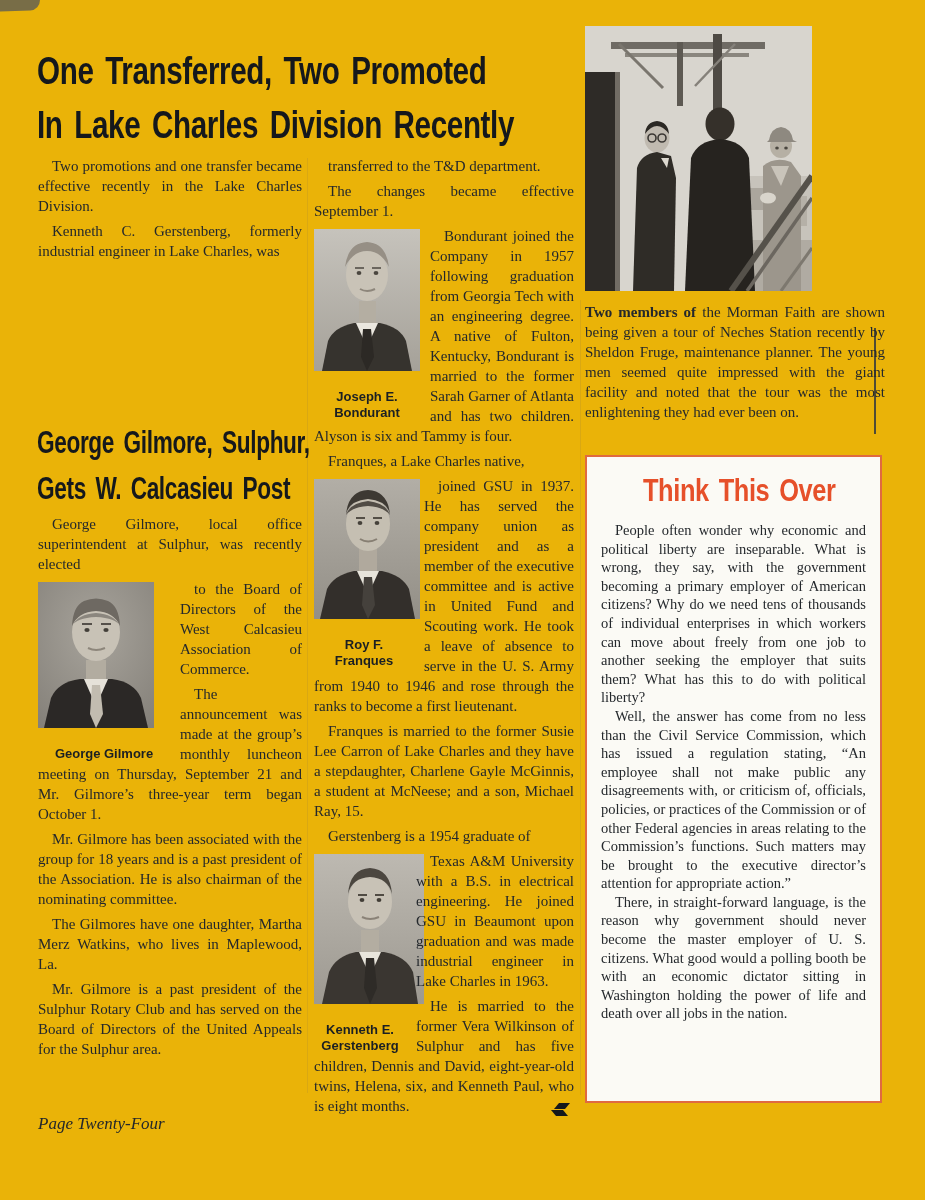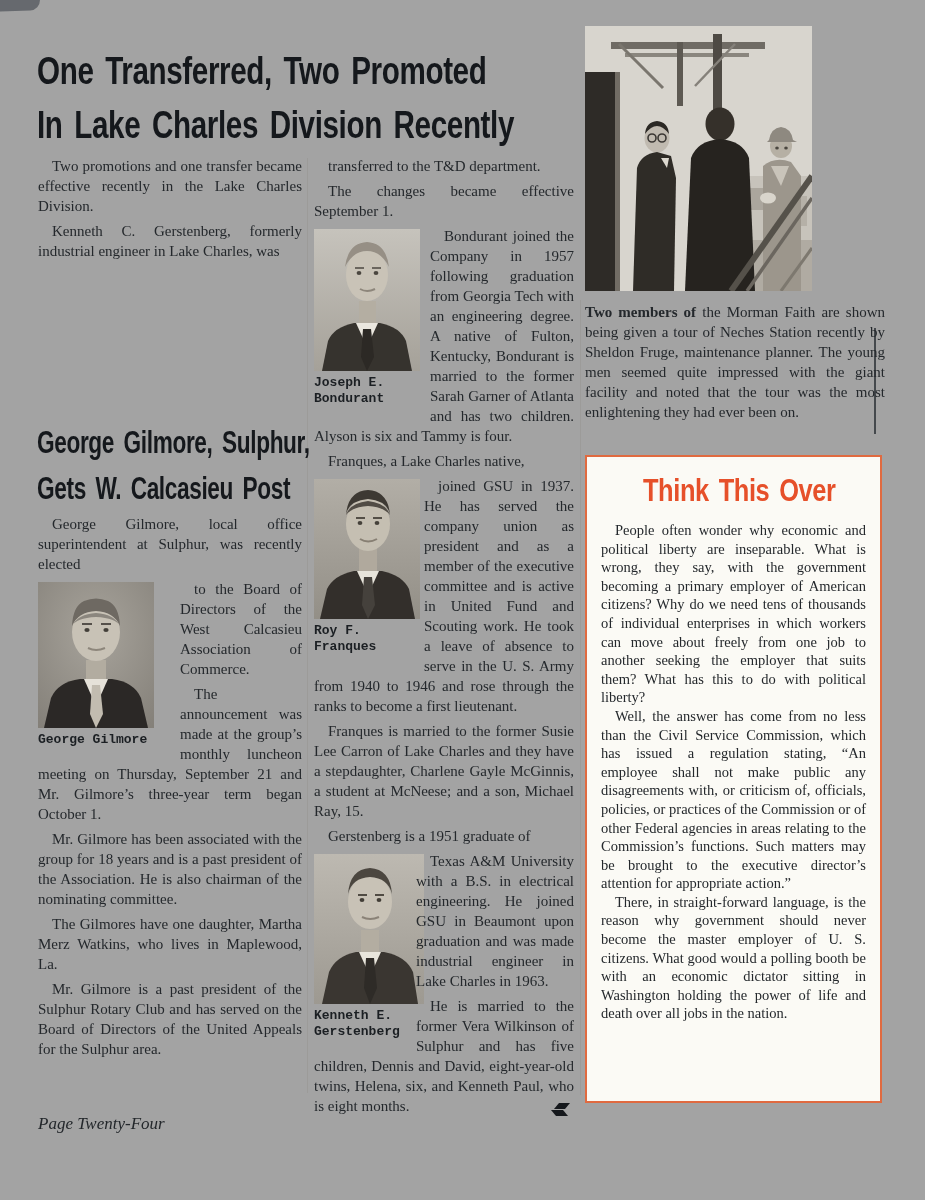--- a/index.html
+++ b/index.html
@@ -1,41 +1,41 @@
 <!DOCTYPE html>
 <html><head>
 <meta charset="utf-8">
 <style>
   html,body { margin:0; padding:0; }
   body { background:#e8e6e0; }
   #page {
     position:relative; width:925px; height:1200px;
-    background:#a3a3a3; overflow:hidden;
+    background:#eab308; overflow:hidden;
     font-family:"Liberation Serif", serif;
     color:#24282c;
   }
   
   .headline {
     font-family:"Liberation Sans", sans-serif;
     font-weight:700; color:#15181c;
     letter-spacing:-0.5px; word-spacing:5px;
     white-space:nowrap; transform-origin:0 0;
   }
   #main-headline { position:absolute; left:37px; top:44px; font-size:39px; line-height:54px; transform:scaleX(0.76); }
   #gilmore-headline { position:absolute; left:37px; top:420px; font-size:31px; line-height:46px; transform:scaleX(0.73); }
   
   .body-copy { font-size:15px; line-height:20px; text-align:justify; }
   .body-copy p { margin:0 4px 5px 0; text-indent:14px; }
   .wrap-block { overflow:visible; }
   .wrap-block::after { content:""; display:block; clear:both; }
   .photo-float { float:left; margin:3px 10px 2px 0; }
   .photo-caption {
-    font-family:Liberation Mono, monospace; font-weight:700;
-    font-size:13px; line-height:16px; text-align:left;
-    color:#1b1f23; margin-top:4px;
+    font-family:Liberation Sans, sans-serif; font-weight:700;
+    font-size:13px; line-height:16px; text-align:center;
+    color:#1b1f23; margin-top:18px;
   }
   .photo { display:block; }
   
   #intro-left   { position:absolute; left:38px;  top:156px; width:268px; }
   #gilmore-body { position:absolute; left:38px;  top:514px; width:268px; }
   #col-mid      { position:absolute; left:314px; top:156px; width:264px; }
   #neches-photo-wrap { position:absolute; left:585px; top:26px; width:227px; height:265px; }
   #neches-caption { position:absolute; left:585px; top:302px; width:300px; font-size:15px; line-height:20px; text-align:justify; }
   .cap-bold { font-weight:700; }
   
@@ -187,21 +187,21 @@
           <path d="M6 140 L13 110 Q20 96 40 92 L68 92 Q88 96 95 110 L101 140 Z" fill="#332f2b"></path>
           <path d="M43 92 L54 116 L65 92 Z" fill="#e7e4db"></path>
           <path d="M50 98 L58 98 L61 126 L54 140 L48 126 Z" fill="#45413c"></path>
         </svg>
         <div class="photo-caption">Roy F. Franques</div>
       </div>
       <p>joined GSU in 1937. He has served the company union as president and as a member of the executive committee and is active in United Fund and Scouting work. He took a leave of absence to serve in the U. S. Army from 1940 to 1946 and rose through the ranks to become a first lieutenant.</p>
       <p>Franques is married to the former Susie Lee Carron of Lake Charles and they have a stepdaughter, Charlene Gayle McGinnis, a student at McNeese; and a son, Michael Ray, 15.</p>
     </div>
 
-    <p>Gerstenberg is a 1951 graduate of</p>
+    <p>Gerstenberg is a 1954 graduate of</p>
     <div class="wrap-block">
       <div class="photo-float" style="width:92px;">
         <svg class="photo" width="110" height="150" viewBox="0 0 110 150">
           <defs>
             <linearGradient id="gC" x1="0" y1="0" x2="0" y2="1">
               <stop offset="0" stop-color="#bdb9b1"></stop>
                 <stop offset="1" stop-color="#9d9991"></stop>
             </linearGradient>
           </defs>
           <rect width="110" height="150" fill="url(#gC)"></rect>

